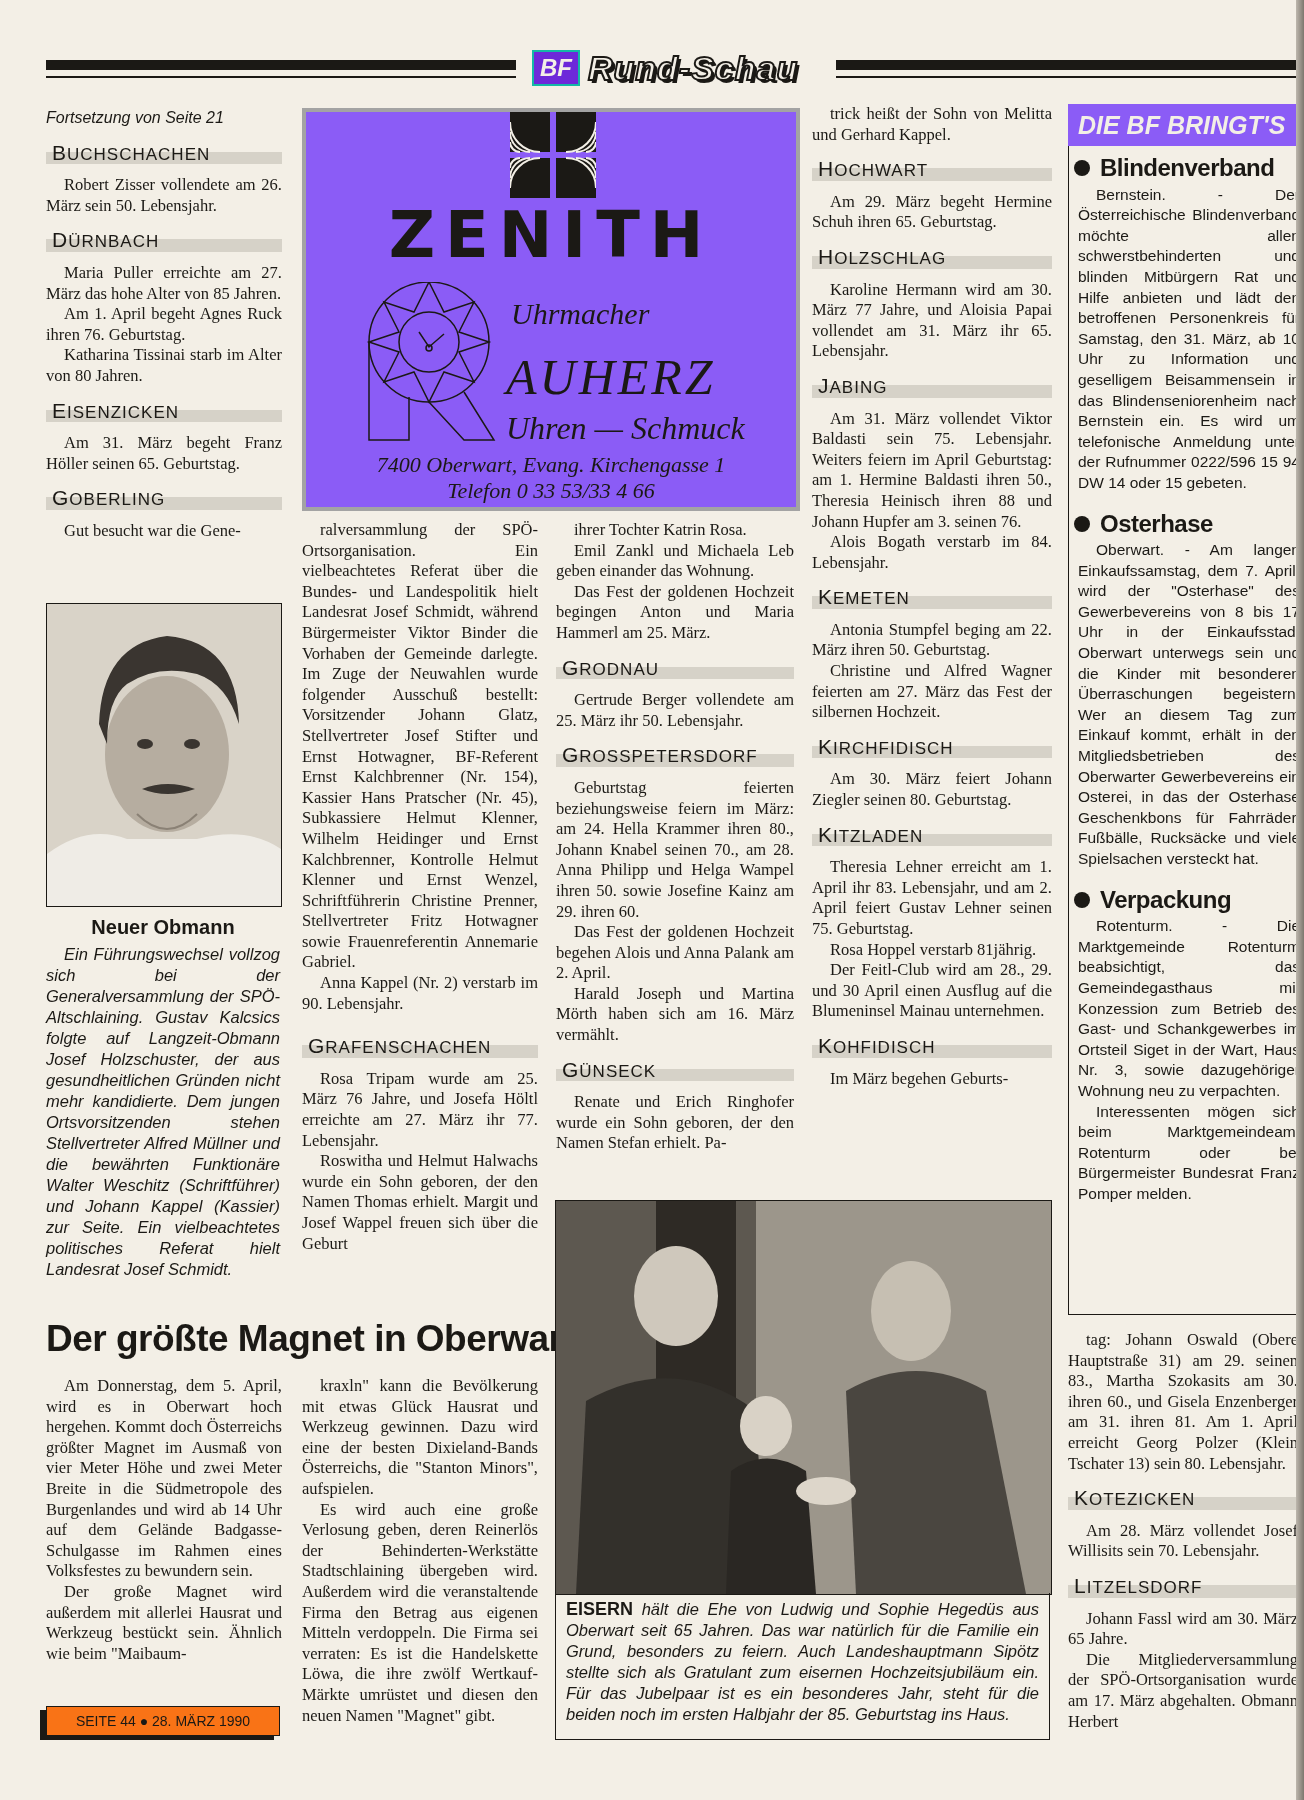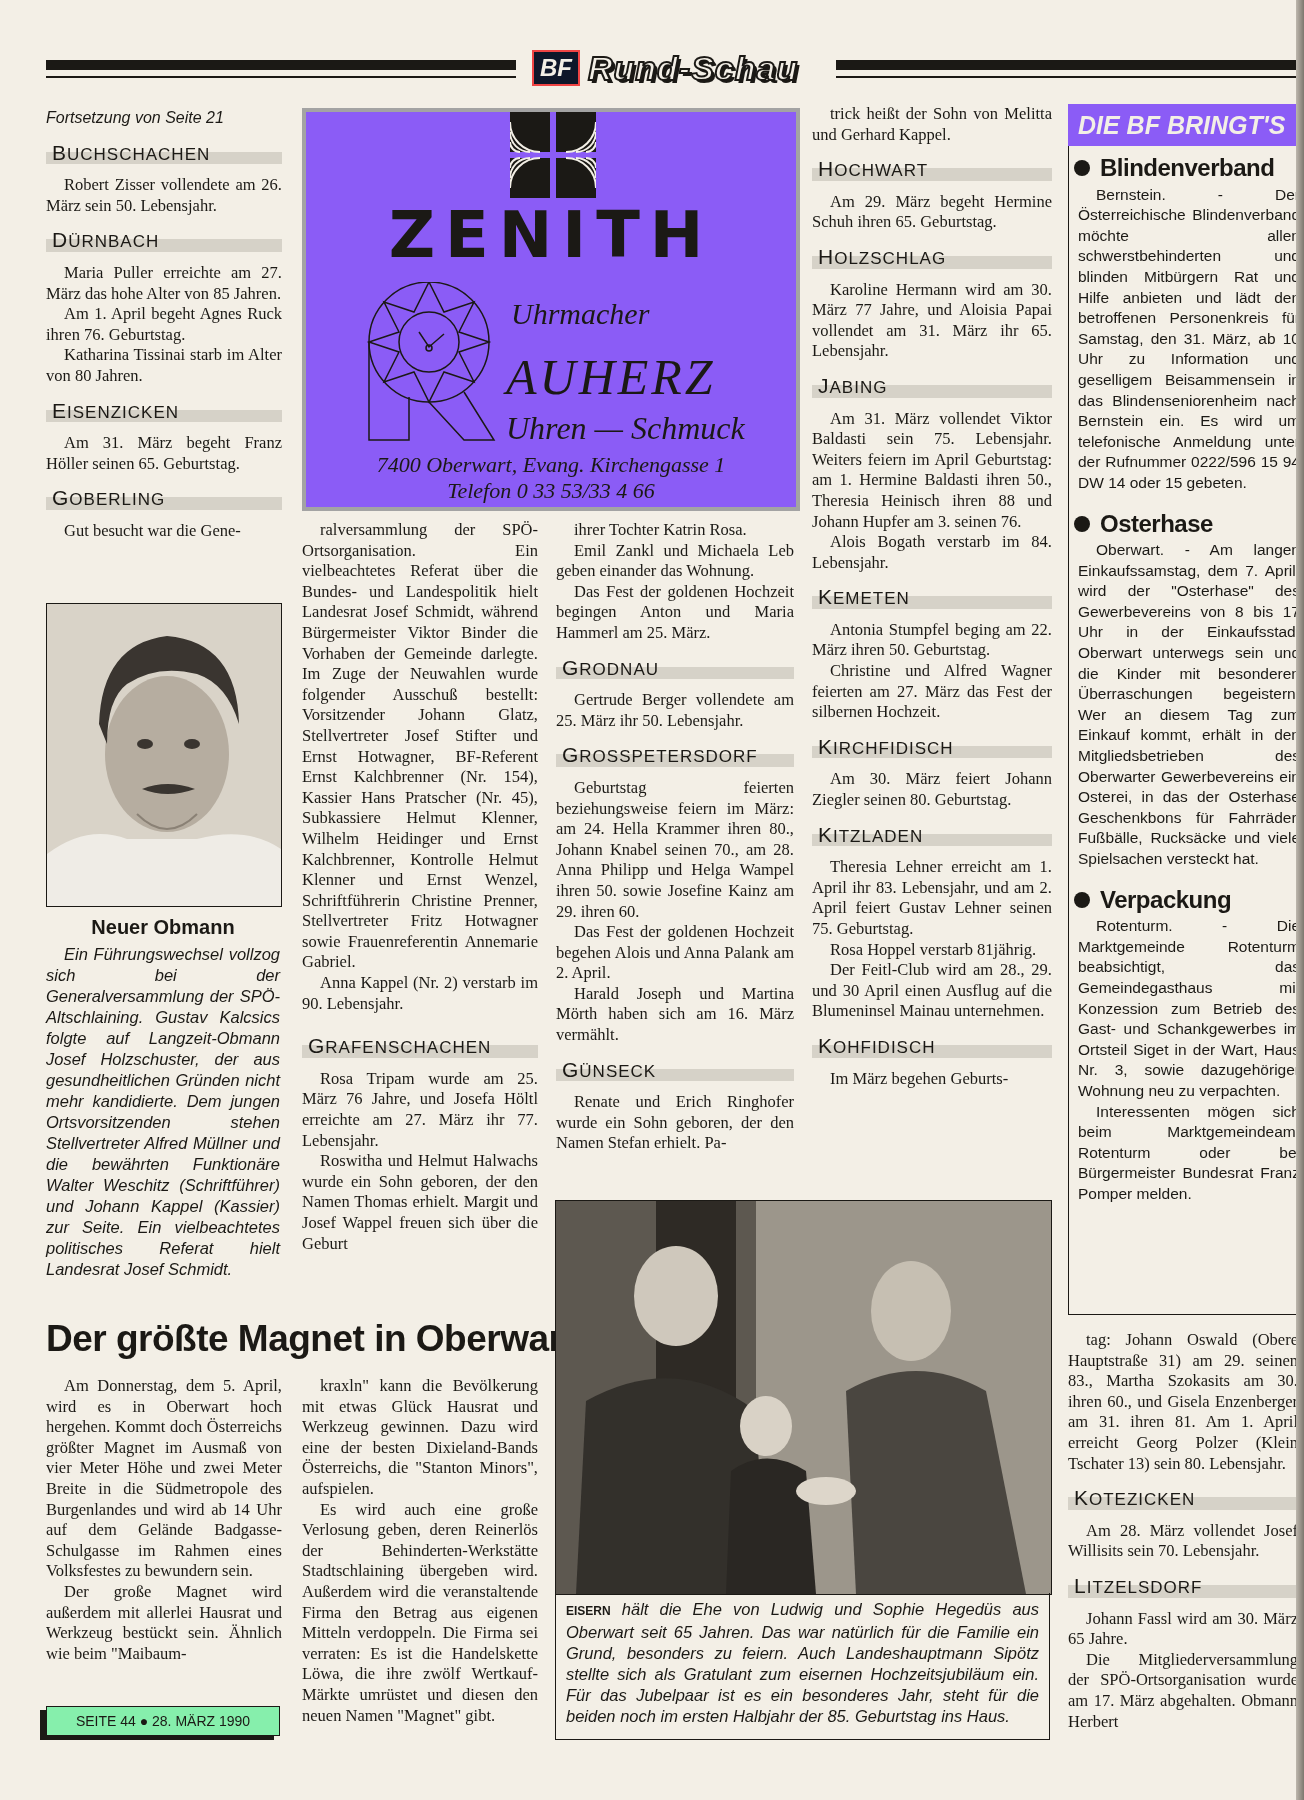--- a/index.html
+++ b/index.html
@@ -4,21 +4,21 @@
 <style>
   html,body{margin:0;padding:0;}
   body{width:1304px;height:1800px;background:#f3efe6;position:relative;overflow:hidden;color:#1b1915;font-family:"Liberation Serif",serif;}
   .abs{position:absolute;}
   
   .rule-l{left:46px;top:60px;width:470px;height:10px;background:#1b1915;}
   .rule-l2{left:46px;top:76px;width:470px;height:2px;background:#1b1915;}
   .rule-r{left:836px;top:60px;width:468px;height:10px;background:#1b1915;}
   .rule-r2{left:836px;top:76px;width:468px;height:2px;background:#1b1915;}
   .mast{left:532px;top:48px;height:40px;display:flex;align-items:center;gap:8px;}
-  .bf-box{background:#0f172a;color:#f3efe6;font-family:"Liberation Sans",sans-serif;font-weight:bold;font-style:italic;font-size:24px;padding:2px 6px;border:2px solid #ef4444;outline:2px solid #f3efe6;}
+  .bf-box{background:#6d28d9;color:#f3efe6;font-family:"Liberation Sans",sans-serif;font-weight:bold;font-style:italic;font-size:24px;padding:2px 6px;border:2px solid #14b8a6;outline:2px solid #f3efe6;}
   .mast-title{font-family:"Liberation Sans",sans-serif;font-weight:bold;font-style:italic;font-size:34px;color:#f3efe6;-webkit-text-stroke:2px #1b1915;letter-spacing:1px;text-shadow:3px 3px 0 #1b1915;}
   
   .col{position:absolute;font-size:16.5px;line-height:20.6px;text-align:justify;}
   .col p{margin:0;text-indent:18px;}
   .kicker{font-family:"Liberation Sans",sans-serif;font-style:italic;font-size:16px;margin:10px 0 10px 0;}
   .place{font-family:"Liberation Sans",sans-serif;font-size:17px;letter-spacing:1px;text-transform:uppercase;background:linear-gradient(to bottom,transparent 45%,#d6d2c8 45%,#d6d2c8 90%,transparent 90%);padding:4px 6px 2px 6px;margin:10px 0 8px 0;font-variant:small-caps;}
   .place::first-letter{font-size:21px;}
   
   .ad{left:302px;top:108px;width:490px;height:395px;border:4px solid #a3a3a3;background:#8b5cf6;}
   .zlogo{position:absolute;left:204px;top:0;width:86px;height:86px;}
@@ -28,25 +28,25 @@
   .auherz{position:absolute;left:200px;top:228px;font-style:italic;font-size:50px;letter-spacing:3px;margin-top:8px;}
   .uhren{position:absolute;left:200px;top:298px;font-style:italic;font-size:32px;}
   .addr{position:absolute;left:0;right:0;top:340px;text-align:center;font-style:italic;font-size:22px;line-height:26px;}
   
   .portrait{left:46px;top:603px;width:234px;height:302px;border:1px solid #1b1915;background:#dcd6cc;overflow:hidden;}
   .caption-title{left:46px;top:916px;width:234px;text-align:center;font-family:"Liberation Sans",sans-serif;font-weight:bold;font-size:20px;}
   .caption-body{left:46px;top:944px;width:234px;font-family:"Liberation Sans",sans-serif;font-style:italic;font-size:16.5px;line-height:21px;text-align:justify;}
   .caption-body p{margin:0;text-indent:18px;}
   
   .headline{left:46px;top:1318px;font-family:"Liberation Sans",sans-serif;font-weight:bold;font-size:37px;letter-spacing:-0.5px;}
-  .footer-box{left:46px;top:1706px;width:232px;height:28px;border:1.5px solid #1b1915;box-shadow:-6px 4px 0 #1b1915;font-family:"Liberation Sans",sans-serif;font-size:14px;display:flex;align-items:center;justify-content:center;background:#86efac;}
+  .footer-box{left:46px;top:1706px;width:232px;height:28px;border:1.5px solid #1b1915;box-shadow:-6px 4px 0 #1b1915;font-family:"Liberation Sans",sans-serif;font-size:14px;display:flex;align-items:center;justify-content:center;background:#f97316;}
   
   .photo{left:555px;top:1200px;width:495px;height:393px;border:1px solid #1b1915;overflow:hidden;background:#6b665e;}
   .photo-cap{left:555px;top:1593px;width:495px;height:147px;border:1px solid #1b1915;border-top:none;box-sizing:border-box;padding:6px 10px;font-family:"Liberation Sans",sans-serif;font-style:italic;font-size:16.5px;line-height:21px;text-align:justify;}
-  .photo-cap b{font-style:normal;font-size:12px;}
+  .photo-cap b{font-style:normal;font-size:18px;}
   
   .sidebox{left:1068px;top:104px;width:236px;height:1210px;border-left:1.5px solid #1b1915;border-bottom:1.5px solid #1b1915;}
   .side-head{left:1068px;top:104px;width:236px;height:42px;background:#8b5cf6;color:#f3efe6;font-family:"Liberation Sans",sans-serif;font-weight:bold;font-style:italic;font-size:25px;line-height:42px;padding-left:10px;box-sizing:border-box;white-space:nowrap;overflow:hidden;}
   .side{position:absolute;left:1078px;width:222px;font-family:"Liberation Sans",sans-serif;font-size:15.5px;line-height:20.6px;text-align:justify;}
   .side p{margin:0;text-indent:18px;}
   .side h3{margin:0 0 6px -4px;font-size:24px;font-weight:bold;letter-spacing:-0.5px;display:flex;align-items:center;gap:10px;}
   .dot{display:inline-block;width:16px;height:16px;border-radius:50%;background:#1b1915;}
   .edge{left:1296px;top:0;width:8px;height:1800px;background:linear-gradient(to right,#bdb7ad,#7d776e);}
 </style>
 </head>

